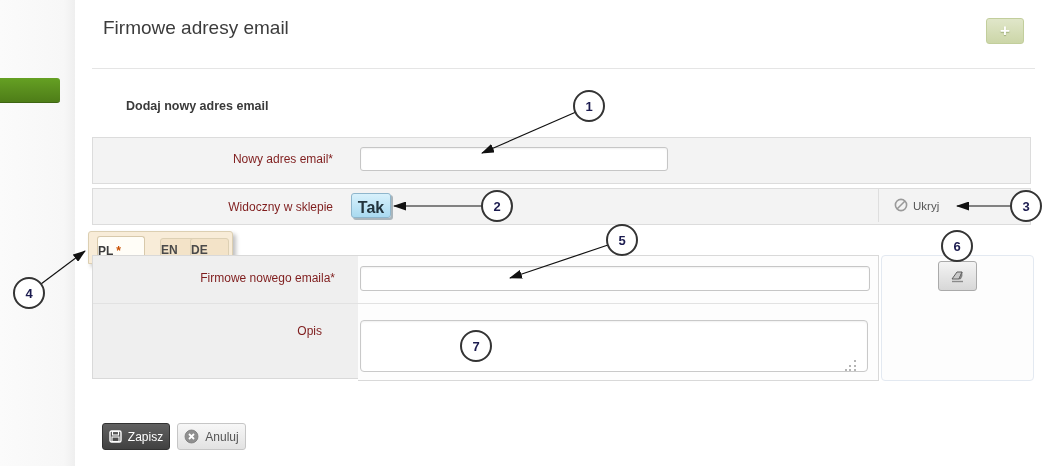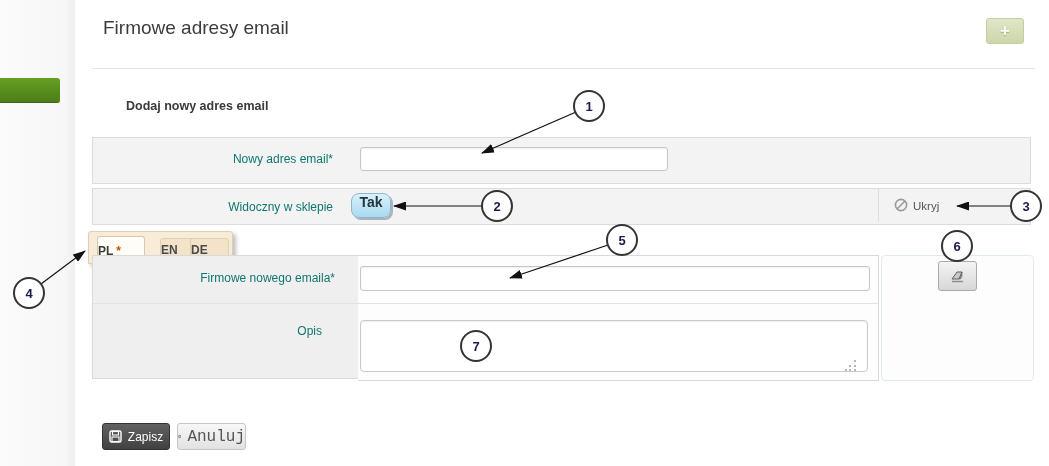--- a/index.html
+++ b/index.html
@@ -28,30 +28,30 @@
     text-shadow:0 1px 1px rgba(120,140,80,.6);}
   .separator{left:92px;top:68px;width:943px;height:0;
     border-top:1px solid #e5e5e5;}
 
   .section-title{left:92px;top:99px;font-size:12.5px;font-weight:bold;color:#3a3a3a;padding-left:34px;}
 
   
   .row{background:#f3f3f3;border:1px solid #dcdcdc;}
   .row1{left:92px;top:137px;width:937px;height:45px;}
   .row2{left:92px;top:188px;width:937px;height:35px;}
-  .field-label{font-size:12px;color:#0f766e;text-align:right;}
+  .field-label{font-size:12px;color:#7f1d1d;text-align:right;}
   .text-input{background:#ffffff;border:1px solid #c6c6c6;border-radius:3px;
     box-shadow:inset 0 1px 2px rgba(0,0,0,.06);font-size:12px;padding:0 6px;
     font-family:"Liberation Sans","DejaVu Sans",sans-serif;}
   .tak-btn{left:351px;top:193px;width:38px;height:23px;
     background:linear-gradient(#d8f1fc,#a9daf0);
-    border:1px solid #8fb6cc;border-radius:8px;
+    border:1px solid #8fb6cc;border-radius:3px;
     box-shadow:2px 2px 0 rgba(110,130,140,.55);
-    font-size:14px;font-weight:bold;color:#22343d;
-    display:flex;align-items:flex-start;justify-content:center;cursor:pointer;}
+    font-size:16px;font-weight:bold;color:#22343d;
+    display:flex;align-items:flex-end;justify-content:center;cursor:pointer;}
   .row2-divider{left:878px;top:189px;width:0;height:33px;border-left:1px solid #dedede;}
   .ukryj{left:894px;top:198px;display:flex;align-items:flex-end;gap:5px;cursor:pointer;}
   .ukryj span{font-size:11.5px;color:#555555;}
 
   
   .tab-bar{left:88px;top:231px;width:143px;height:31px;
     background:#f8ecd8;border:1px solid #dccfb2;border-radius:3px 3px 0 0;
     box-shadow:3px 3px 4px rgba(0,0,0,.25);}
   .tab{position:absolute;display:flex;align-items:center;justify-content:flex-start;
     font-size:12px;font-weight:bold;cursor:pointer;}
@@ -92,21 +92,21 @@
   
   .save-btn{left:102px;top:423px;width:66px;height:25px;
     background:linear-gradient(#616161,#414141);
     border:1px solid #323232;border-radius:3px;cursor:pointer;
     display:flex;align-items:center;justify-content:center;gap:6px;
     color:#ffffff;font-size:12px;}
   .cancel-btn{left:177px;top:423px;width:67px;height:25px;
     background:linear-gradient(#f7f7f7,#e2e2e2);
     border:1px solid #c6c6c6;border-radius:3px;cursor:pointer;
     display:flex;align-items:center;justify-content:center;gap:6px;
-    color:#555555;font-size:16px;font-family:Liberation Mono, monospace;}
+    color:#555555;font-size:12px;}
 
   
   .callout{width:28px;height:28px;border-radius:50%;
     background:#ffffff;border:2px solid #343434;
     display:flex;align-items:center;justify-content:center;
     font-size:13px;font-weight:bold;color:#1b1b4f;z-index:30;}
   .arrow-layer{left:0;top:0;width:1049px;height:466px;z-index:25;pointer-events:none;}
 </style>
 </head>
 <body>

